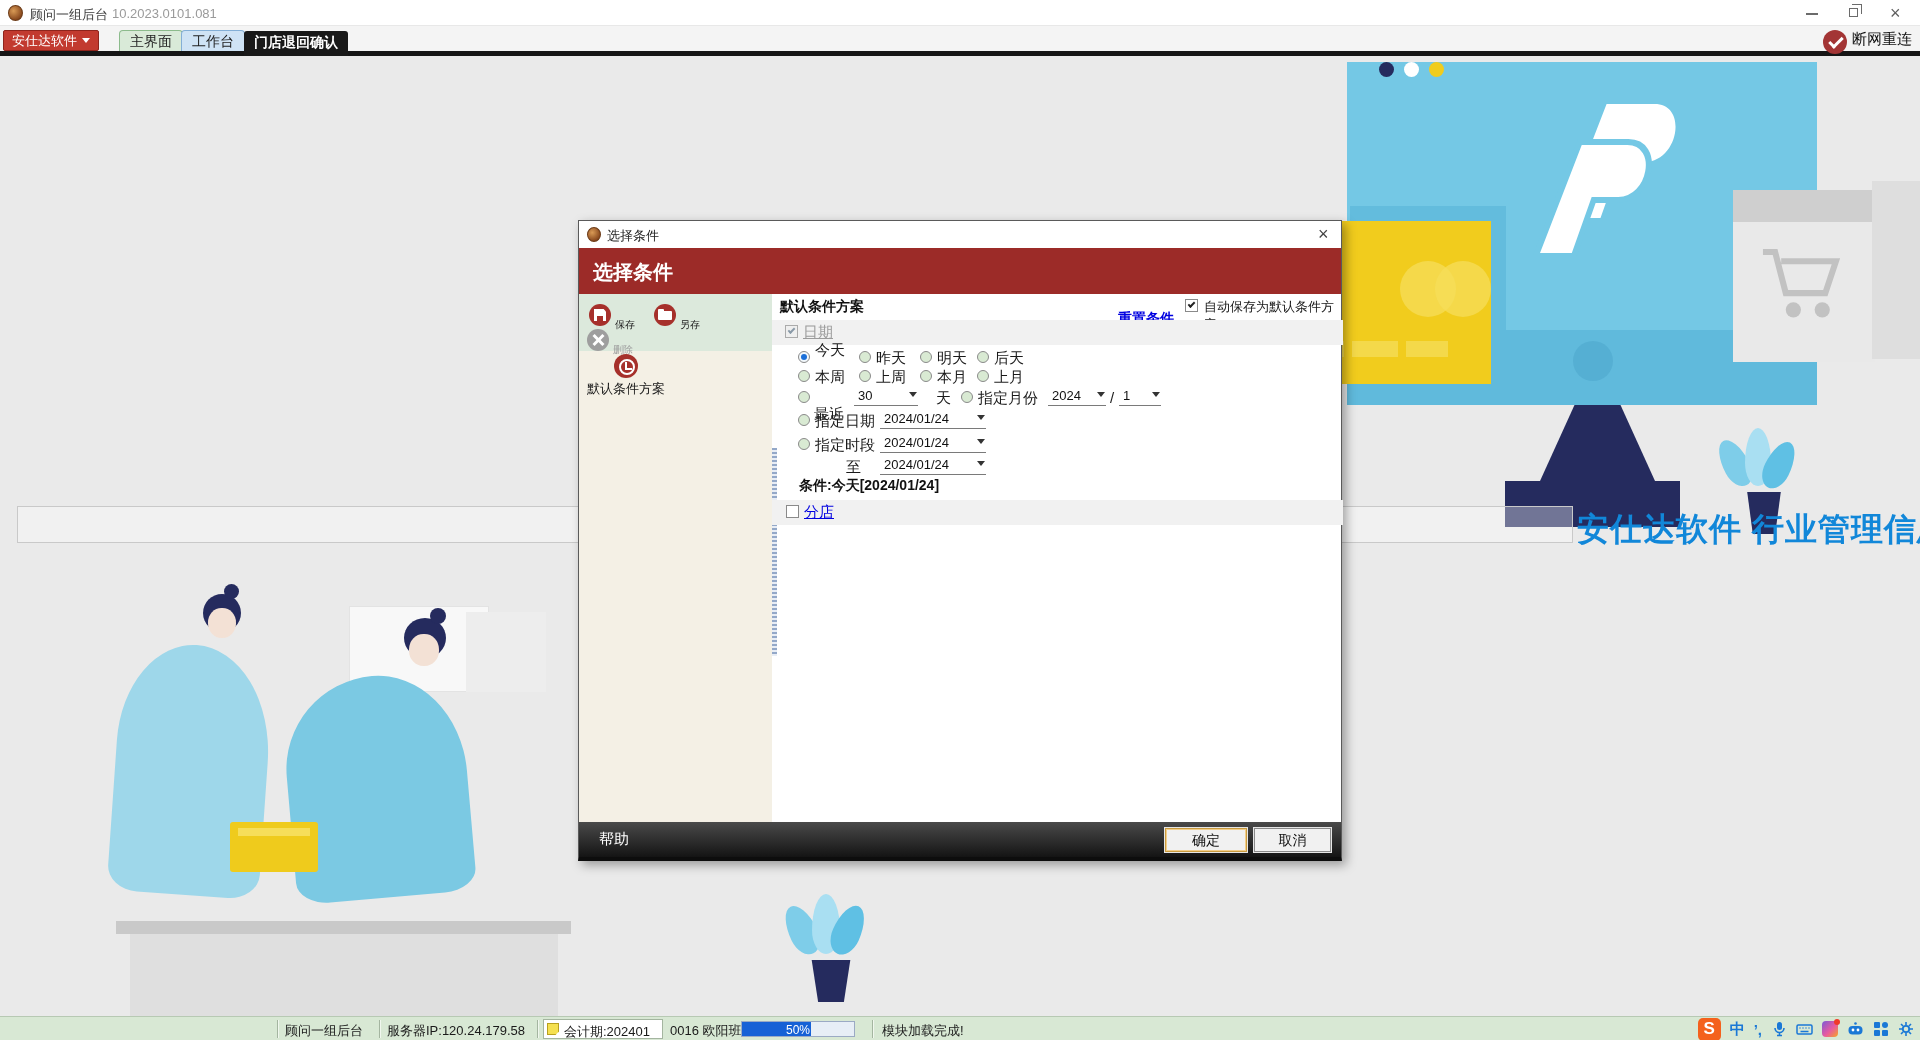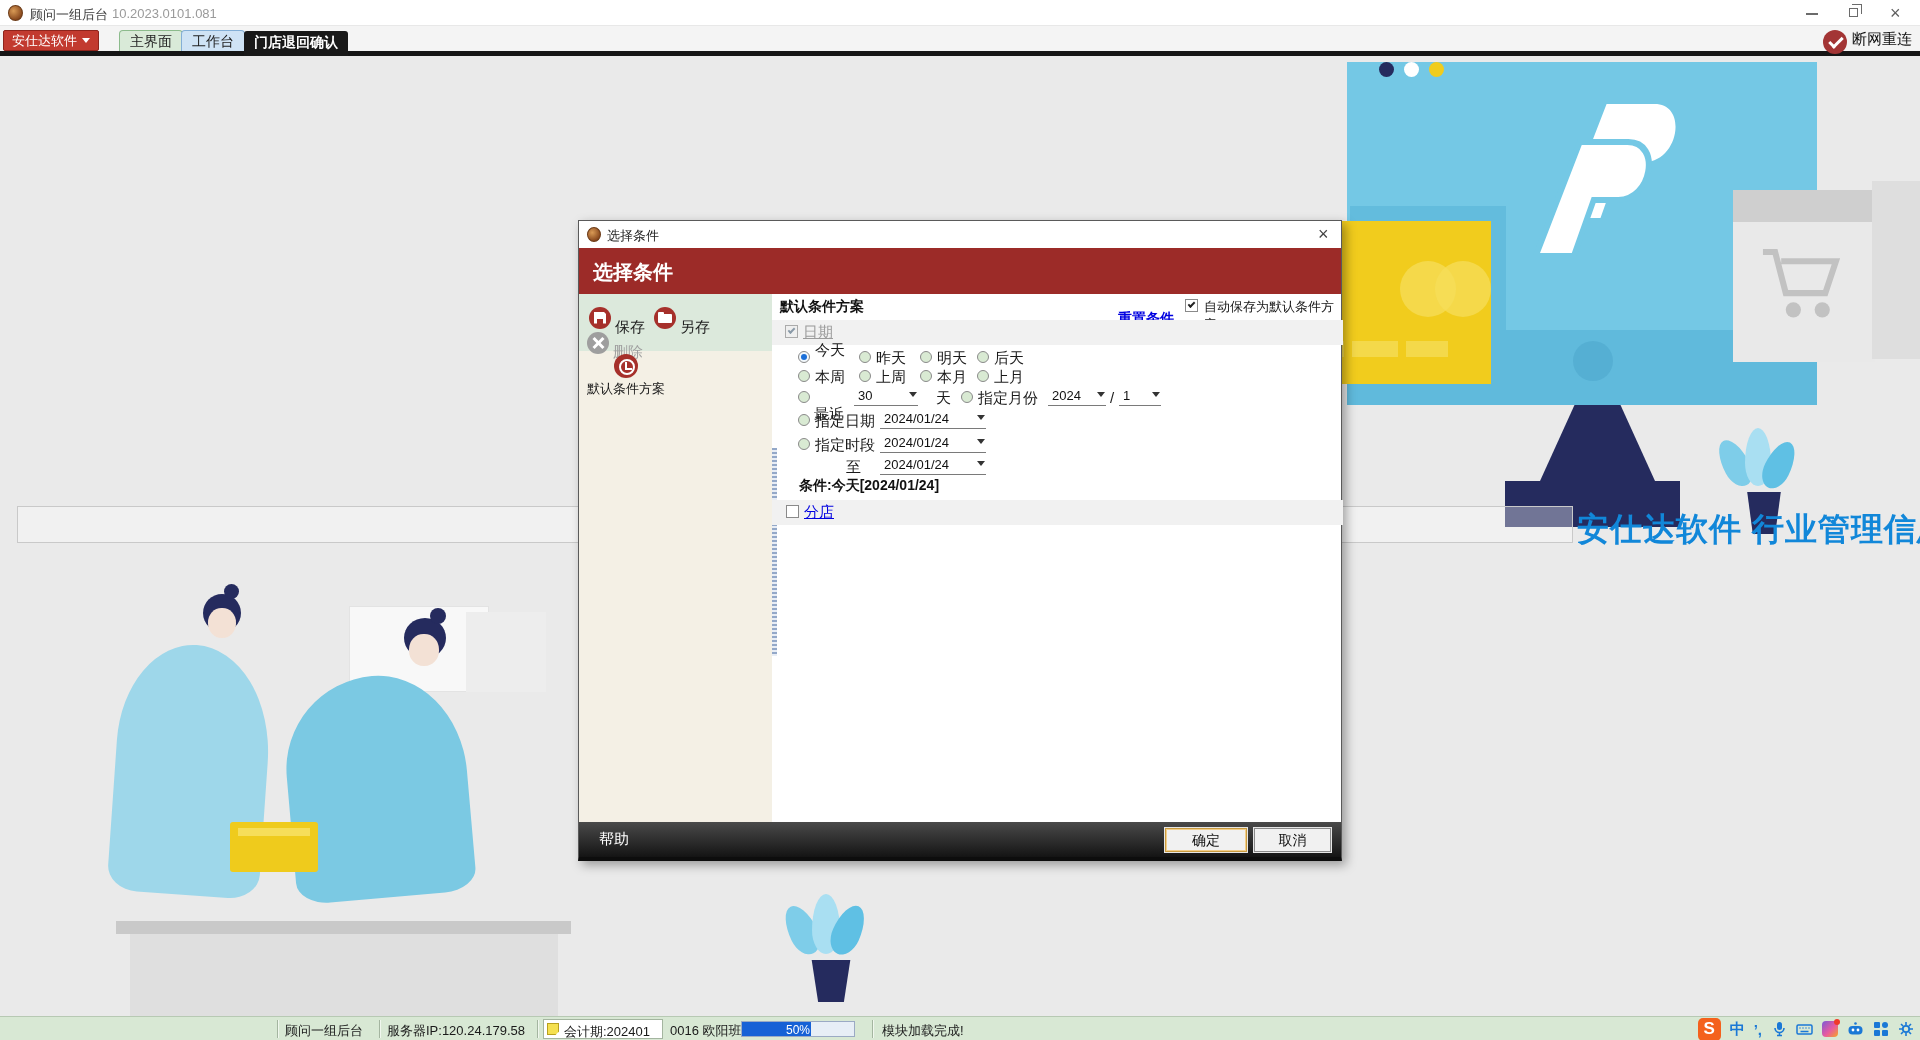--- a/index.html
+++ b/index.html
@@ -87,21 +87,21 @@
   .dlg-close { position:absolute; right:4px; top:1px; width:28px; height:24px; cursor:pointer; }
   .dlg-close::after { content:"×"; position:absolute; left:9px; top:2px; font-size:18px; color:#444; }
   .dlg-banner { position:absolute; left:0; top:27px; width:100%; height:46px; background:#9C2B28; }
   .dlg-banner span { position:absolute; left:14px; top:11px; font-size:20px; font-weight:bold; color:#fff; }
   .dlg-body { position:absolute; left:0; top:73px; width:100%; height:529px; display:flex; }
   .dlg-left { width:193px; position:relative; background:#F4F0E5; }
   .dlg-toolbar { position:absolute; left:0; top:0; width:100%; height:57px; background:#DCE9DC; }
   .tool-item { position:absolute; display:flex; align-items:center; gap:4px; cursor:pointer; }
   .tool-circle { width:22px; height:22px; border-radius:50%; background:#A6302B; position:relative; flex:none; }
   .tool-circle.gray { background:#9E9E9E; }
-  .tool-label { font-size:15px; color:#222;margin-top:20px; }
+  .tool-label { font-size:10px; color:#222;margin-top:20px; }
   .tool-label.disabled { color:#A0A0A0; }
   .floppy::after { content:""; position:absolute; left:5px; top:5px; width:12px; height:12px; background:#fff;
     clip-path:polygon(0 0,80% 0,100% 20%,100% 100%,0 100%); }
   .floppy::before { content:""; position:absolute; left:8px; top:12px; width:6px; height:5px; background:#A6302B; z-index:1; }
   .folder::after { content:""; position:absolute; left:4px; top:7px; width:14px; height:9px; background:#fff; border-radius:1px; }
   .folder::before { content:""; position:absolute; left:4px; top:5px; width:6px; height:3px; background:#fff; border-radius:1px 1px 0 0; }
   .xmark::before,.xmark::after { content:""; position:absolute; left:10px; top:4px; width:3px; height:14px; background:#fff; }
   .xmark::before { transform:rotate(45deg); } .xmark::after { transform:rotate(-45deg); }
   .scheme-item { position:absolute; left:8px; top:60px; width:78px; text-align:center; cursor:pointer; }
   .clock-circle { width:24px; height:24px; border-radius:50%; background:#A6302B; margin:0 auto 3px; position:relative; }

